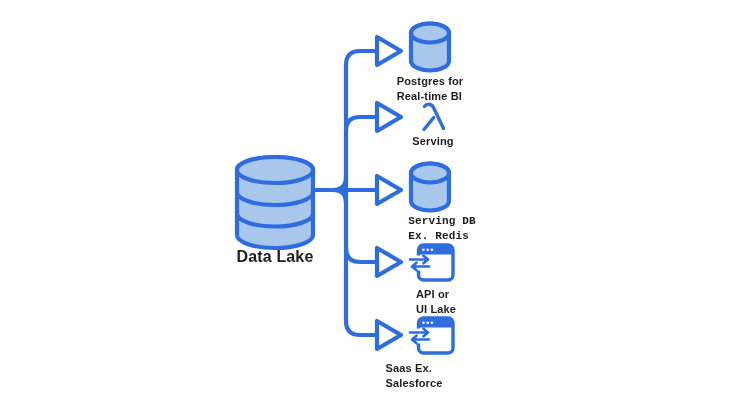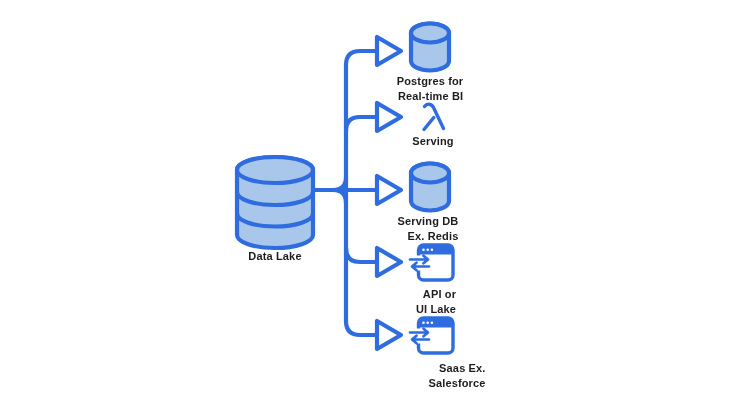--- a/index.html
+++ b/index.html
@@ -25,29 +25,29 @@
   .win-frame{fill:#ffffff;stroke:var(--line);stroke-width:3.4;}
   .win-bar{fill:var(--line);stroke:none;}
   .win-dot{fill:#ffffff;stroke:none;}
   .arrow-casing{fill:none;stroke:#ffffff;stroke-width:8;stroke-linecap:round;}
   .arrow{fill:none;stroke:var(--line);stroke-width:2.7;stroke-linecap:round;stroke-linejoin:round;}
   .lambda{fill:none;stroke:var(--line);stroke-width:3.4;stroke-linecap:round;stroke-linejoin:round;}
   
   .lbl{
     position:absolute;
     transform:translateX(-50%);
-    text-align:right;
+    text-align:left;
     font-weight:700;
     font-size:11px;
     line-height:15px;
     letter-spacing:.15px;
     color:var(--text);
     white-space:pre-line;
   }
-  .lbl-source{font-size:11px;}
+  .lbl-source{font-size:16px;}
 </style>
 </head>
 <body>
 
 <div class="stage">
 
   <svg width="750" height="410" viewBox="0 0 750 410">
 
     <defs>
       <polygon id="tri" class="tri" points="377,37 377,65 401,51"></polygon>
@@ -106,22 +106,22 @@
     <use href="#icon-window" y="73"></use>
   </svg>
 
   <div class="lbl lbl-source" style="left:275px; top:249px;">Data Lake</div>
 
   <div class="lbl" style="left:430px; top:74px;">Postgres for
 Real-time BI</div>
 
   <div class="lbl" style="left:433px; top:134px;">Serving</div>
 
-  <div class="lbl" style="left:428px; top:214px;">Serving DB
+  <div class="lbl" style="left:442px; top:214px;font-family:Liberation Mono, monospace;">Serving DB
 Ex. Redis</div>
 
   <div class="lbl" style="left:436px; top:287px;">API or
 UI Lake</div>
 
-  <div class="lbl" style="left:457px; top:361px;">Saas Ex.
+  <div class="lbl" style="left:414px; top:361px;">Saas Ex.
 Salesforce</div>
 
 </div>
 
 </body></html>

